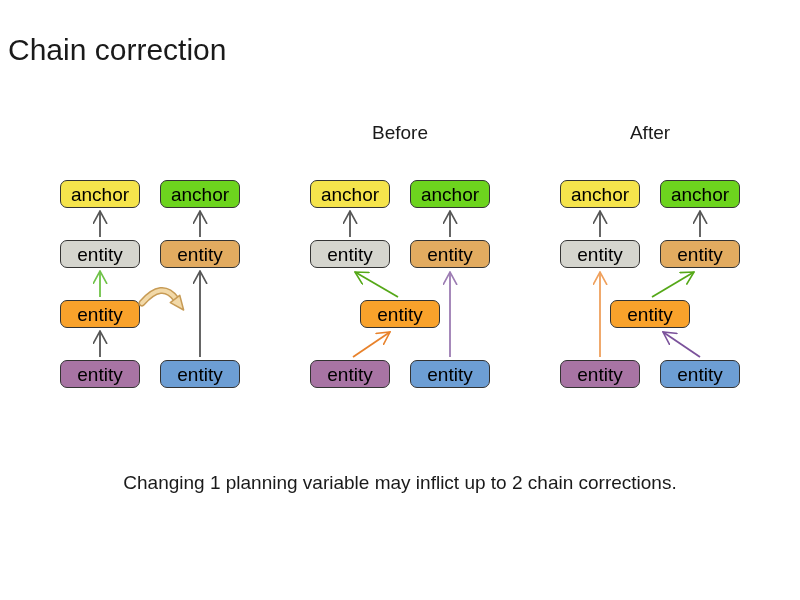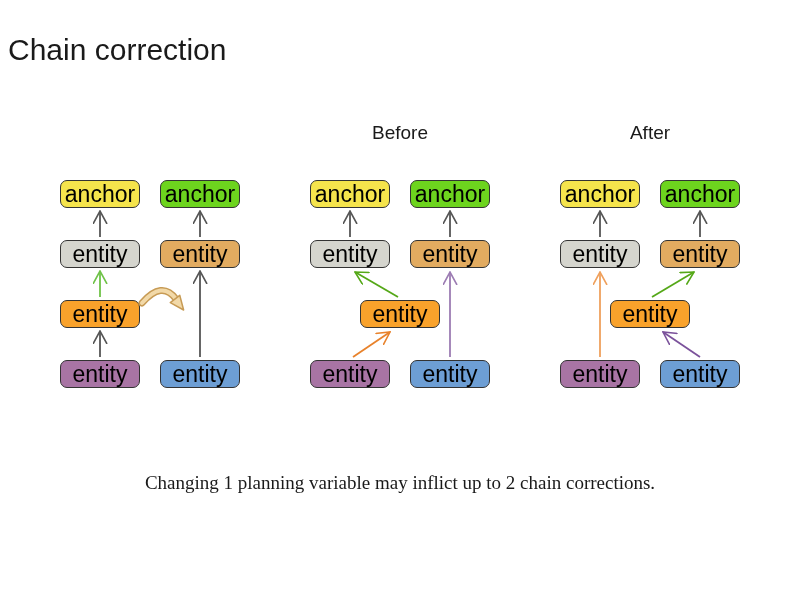--- a/index.html
+++ b/index.html
@@ -14,28 +14,28 @@
     text-align: left; font-size: 30px; color: var(--text,#1a1a1a);
   }
   .group-label {
     position: absolute; top: 122px; width: 180px;
     text-align: center; font-size: 19px; color: var(--text,#1a1a1a);
   }
   .group-label.before { left: 310px; }
   .group-label.after  { left: 560px; }
   .caption {
     position: absolute; left: 0; top: 472px; width: 800px;
-    text-align: center; font-size: 19px; color: var(--text,#1a1a1a); font-family: Liberation Serif, serif;
+    text-align: center; font-size: 19px; color: var(--text,#1a1a1a);
   }
   .box {
     position: absolute; width: 80px; height: 28px;
     border: 1.5px solid var(--box-border,#333);
     border-radius: 7px; box-sizing: border-box;
     display: flex; align-items: center; justify-content: center;
-    font-size: 23px; color: #000; line-height: 1;
+    font-size: 19px; color: #000; line-height: 1;
   }
   .c-yellow { background: var(--box-yellow,#F5E44C); }
   .c-green  { background: var(--box-green,#6DD41E); }
   .c-gray   { background: var(--box-gray,#D5D5CE); }
   .c-tan    { background: var(--box-tan,#E2AB60); }
   .c-orange { background: var(--box-orange,#F9A22B); }
   .c-purple { background: var(--box-purple,#A874A4); }
   .c-blue   { background: var(--box-blue,#6D9ED4); }
   svg.arrows { position: absolute; left: 0; top: 0; pointer-events: none; }
   .ln { fill: none; stroke-width: 1.8px; }

